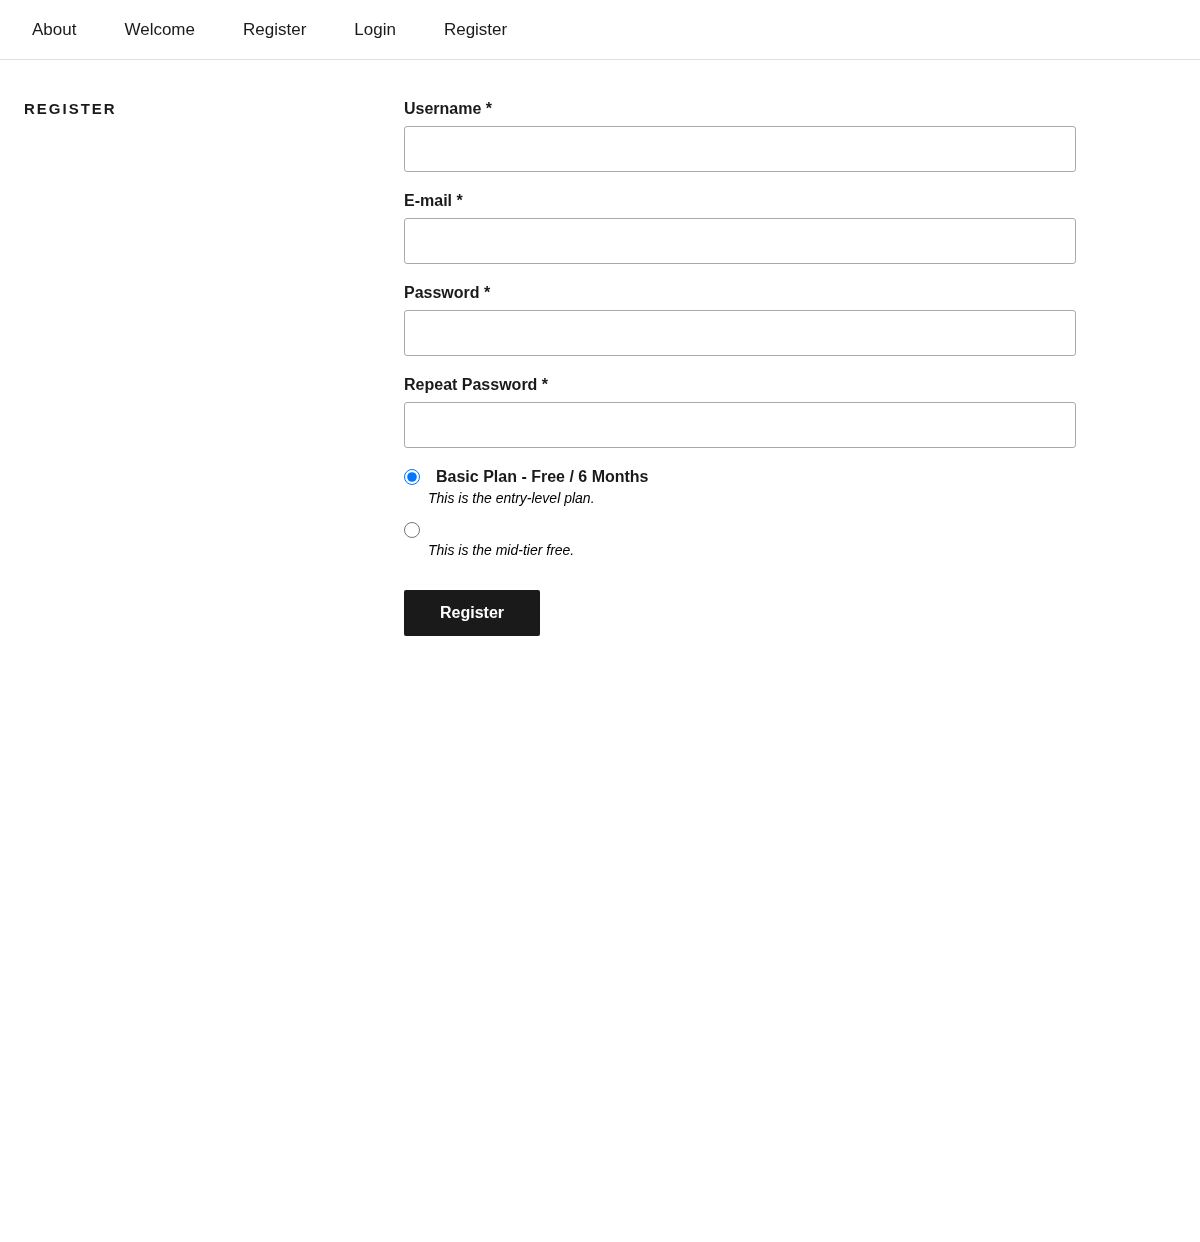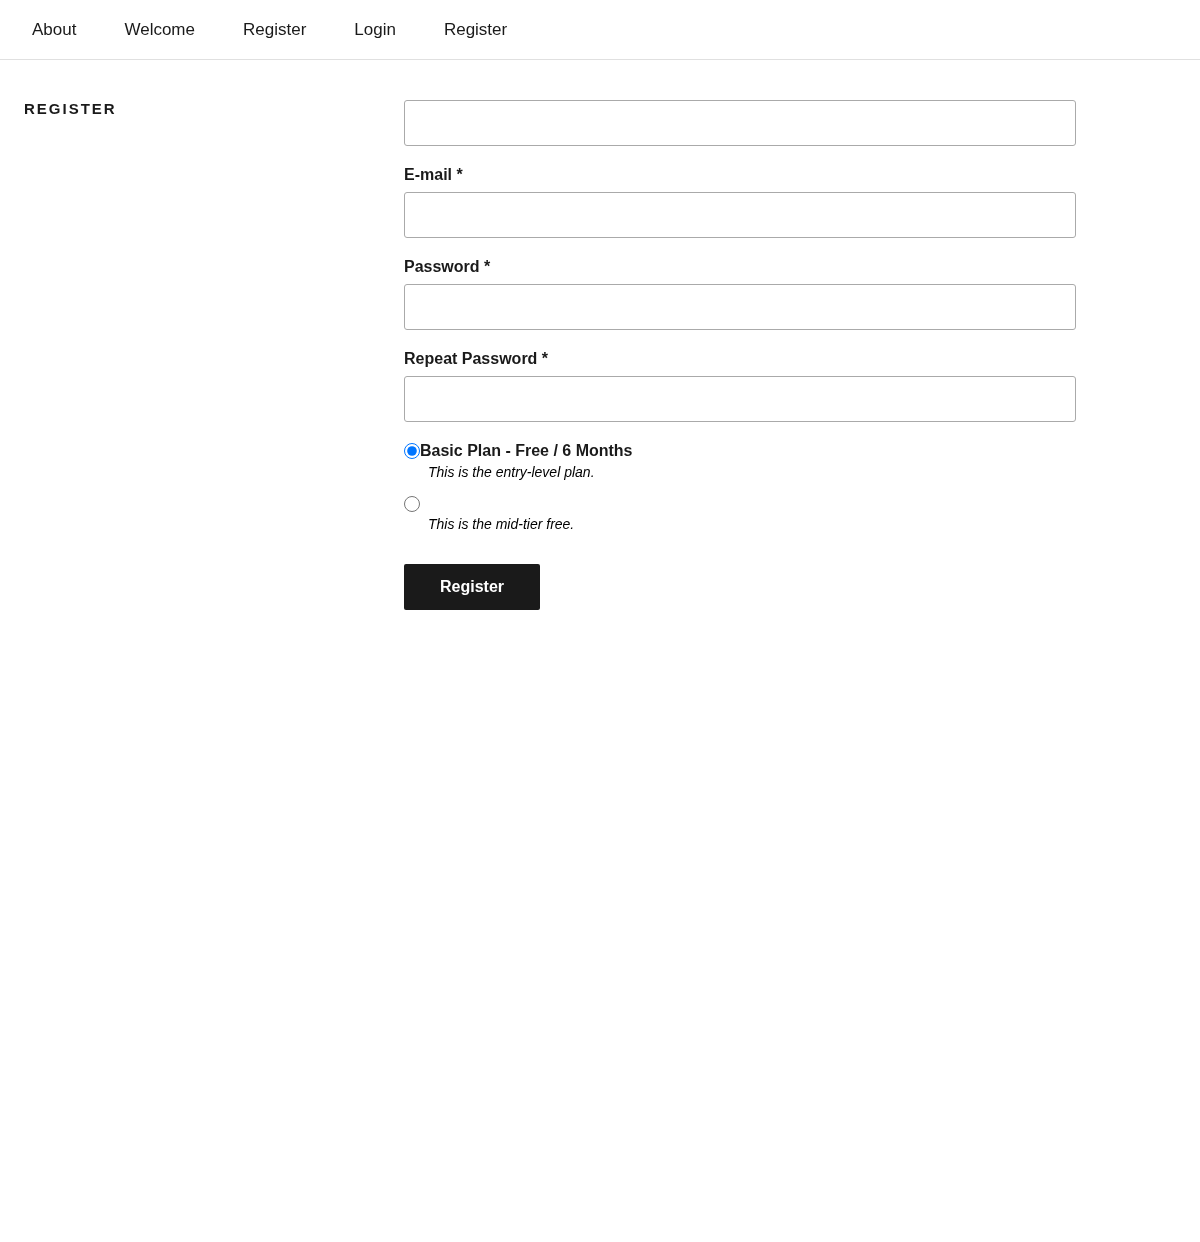--- a/index.html
+++ b/index.html
@@ -83,21 +83,21 @@
       margin-bottom: 24px;
     }
 
     .plan-option {
       margin-bottom: 16px;
     }
 
     .plan-option-row {
       display: flex;
       align-items: center;
-      gap: 0;
+      gap: 16px;
     }
 
     .plan-option-row input[type="radio"] {
       width: 16px;
       height: 16px;
       cursor: pointer;
       flex-shrink: 0;
     }
 
     .plan-label {
@@ -141,20 +141,21 @@
 </nav>
 
 <div class="page-content">
   <div class="left-panel">
     <h1 class="page-heading">Register</h1>
   </div>
 
   <div class="form-panel">
 
     <div class="form-group">
+      <label class="form-label">Username *</label>
       <input class="form-input" type="text" style="">
     </div>
 
     <div class="form-group">
       <label class="form-label">E-mail *</label>
       <input class="form-input" type="email" style="">
     </div>
 
 
 

